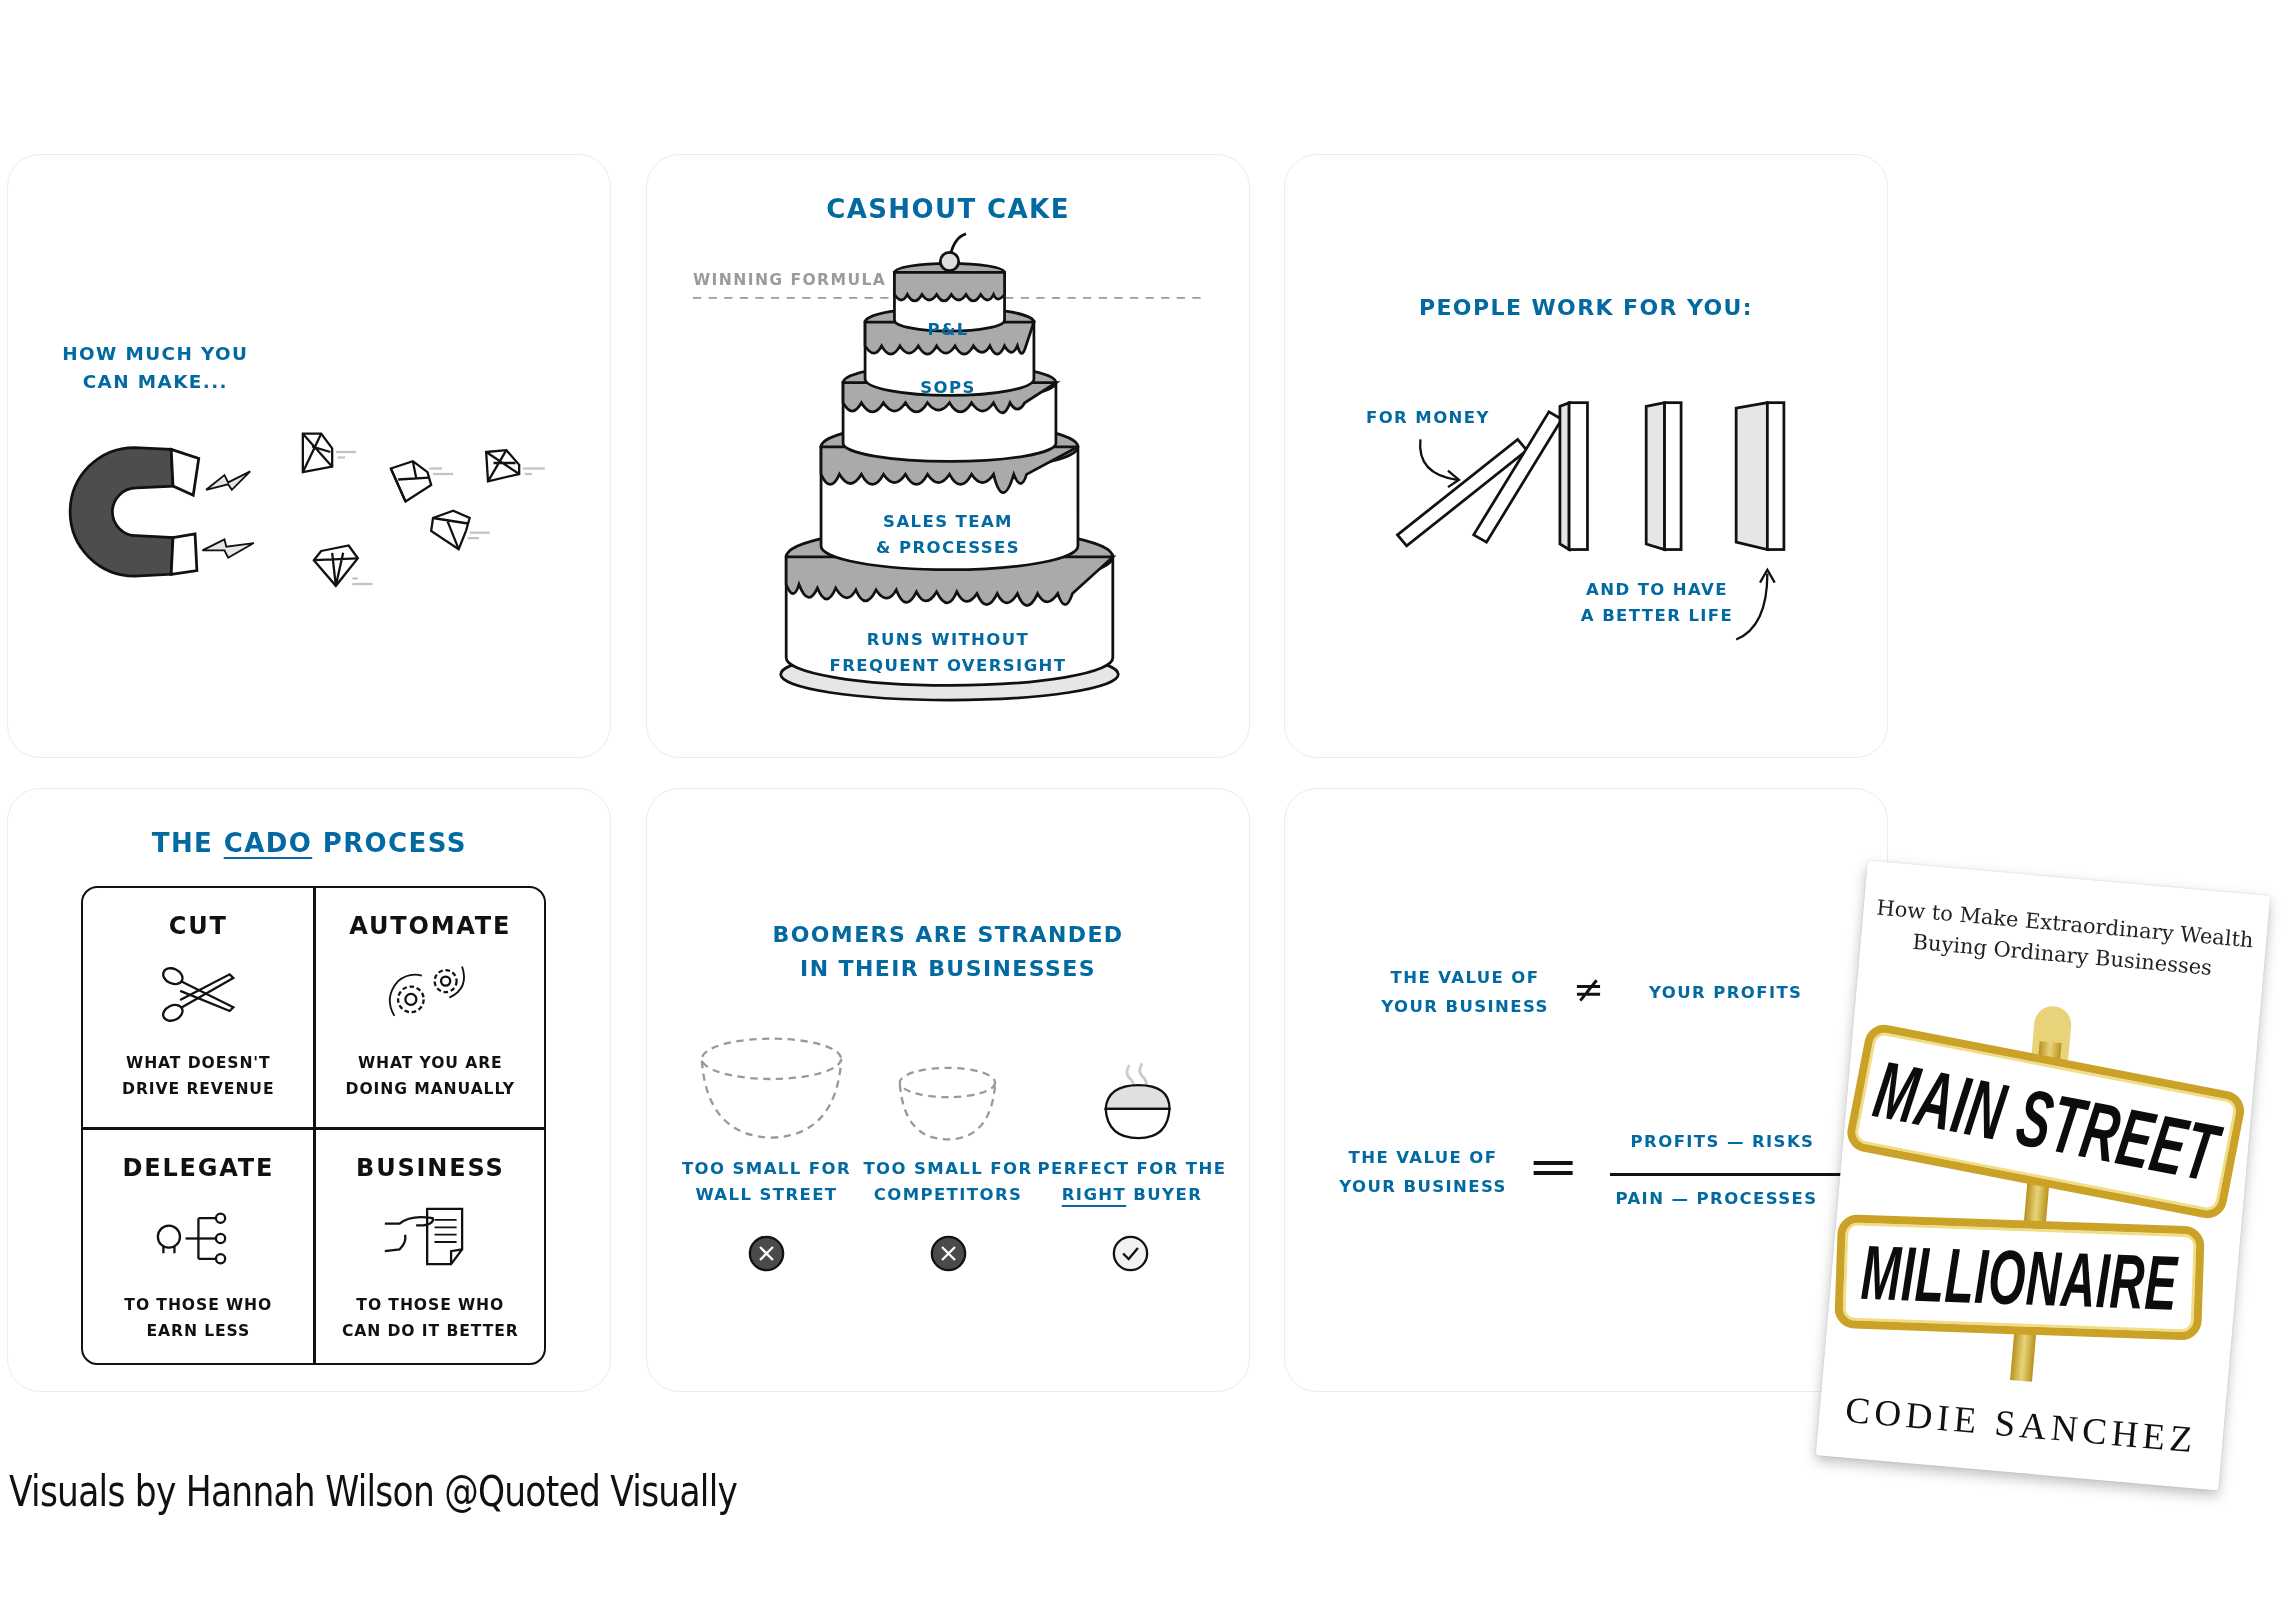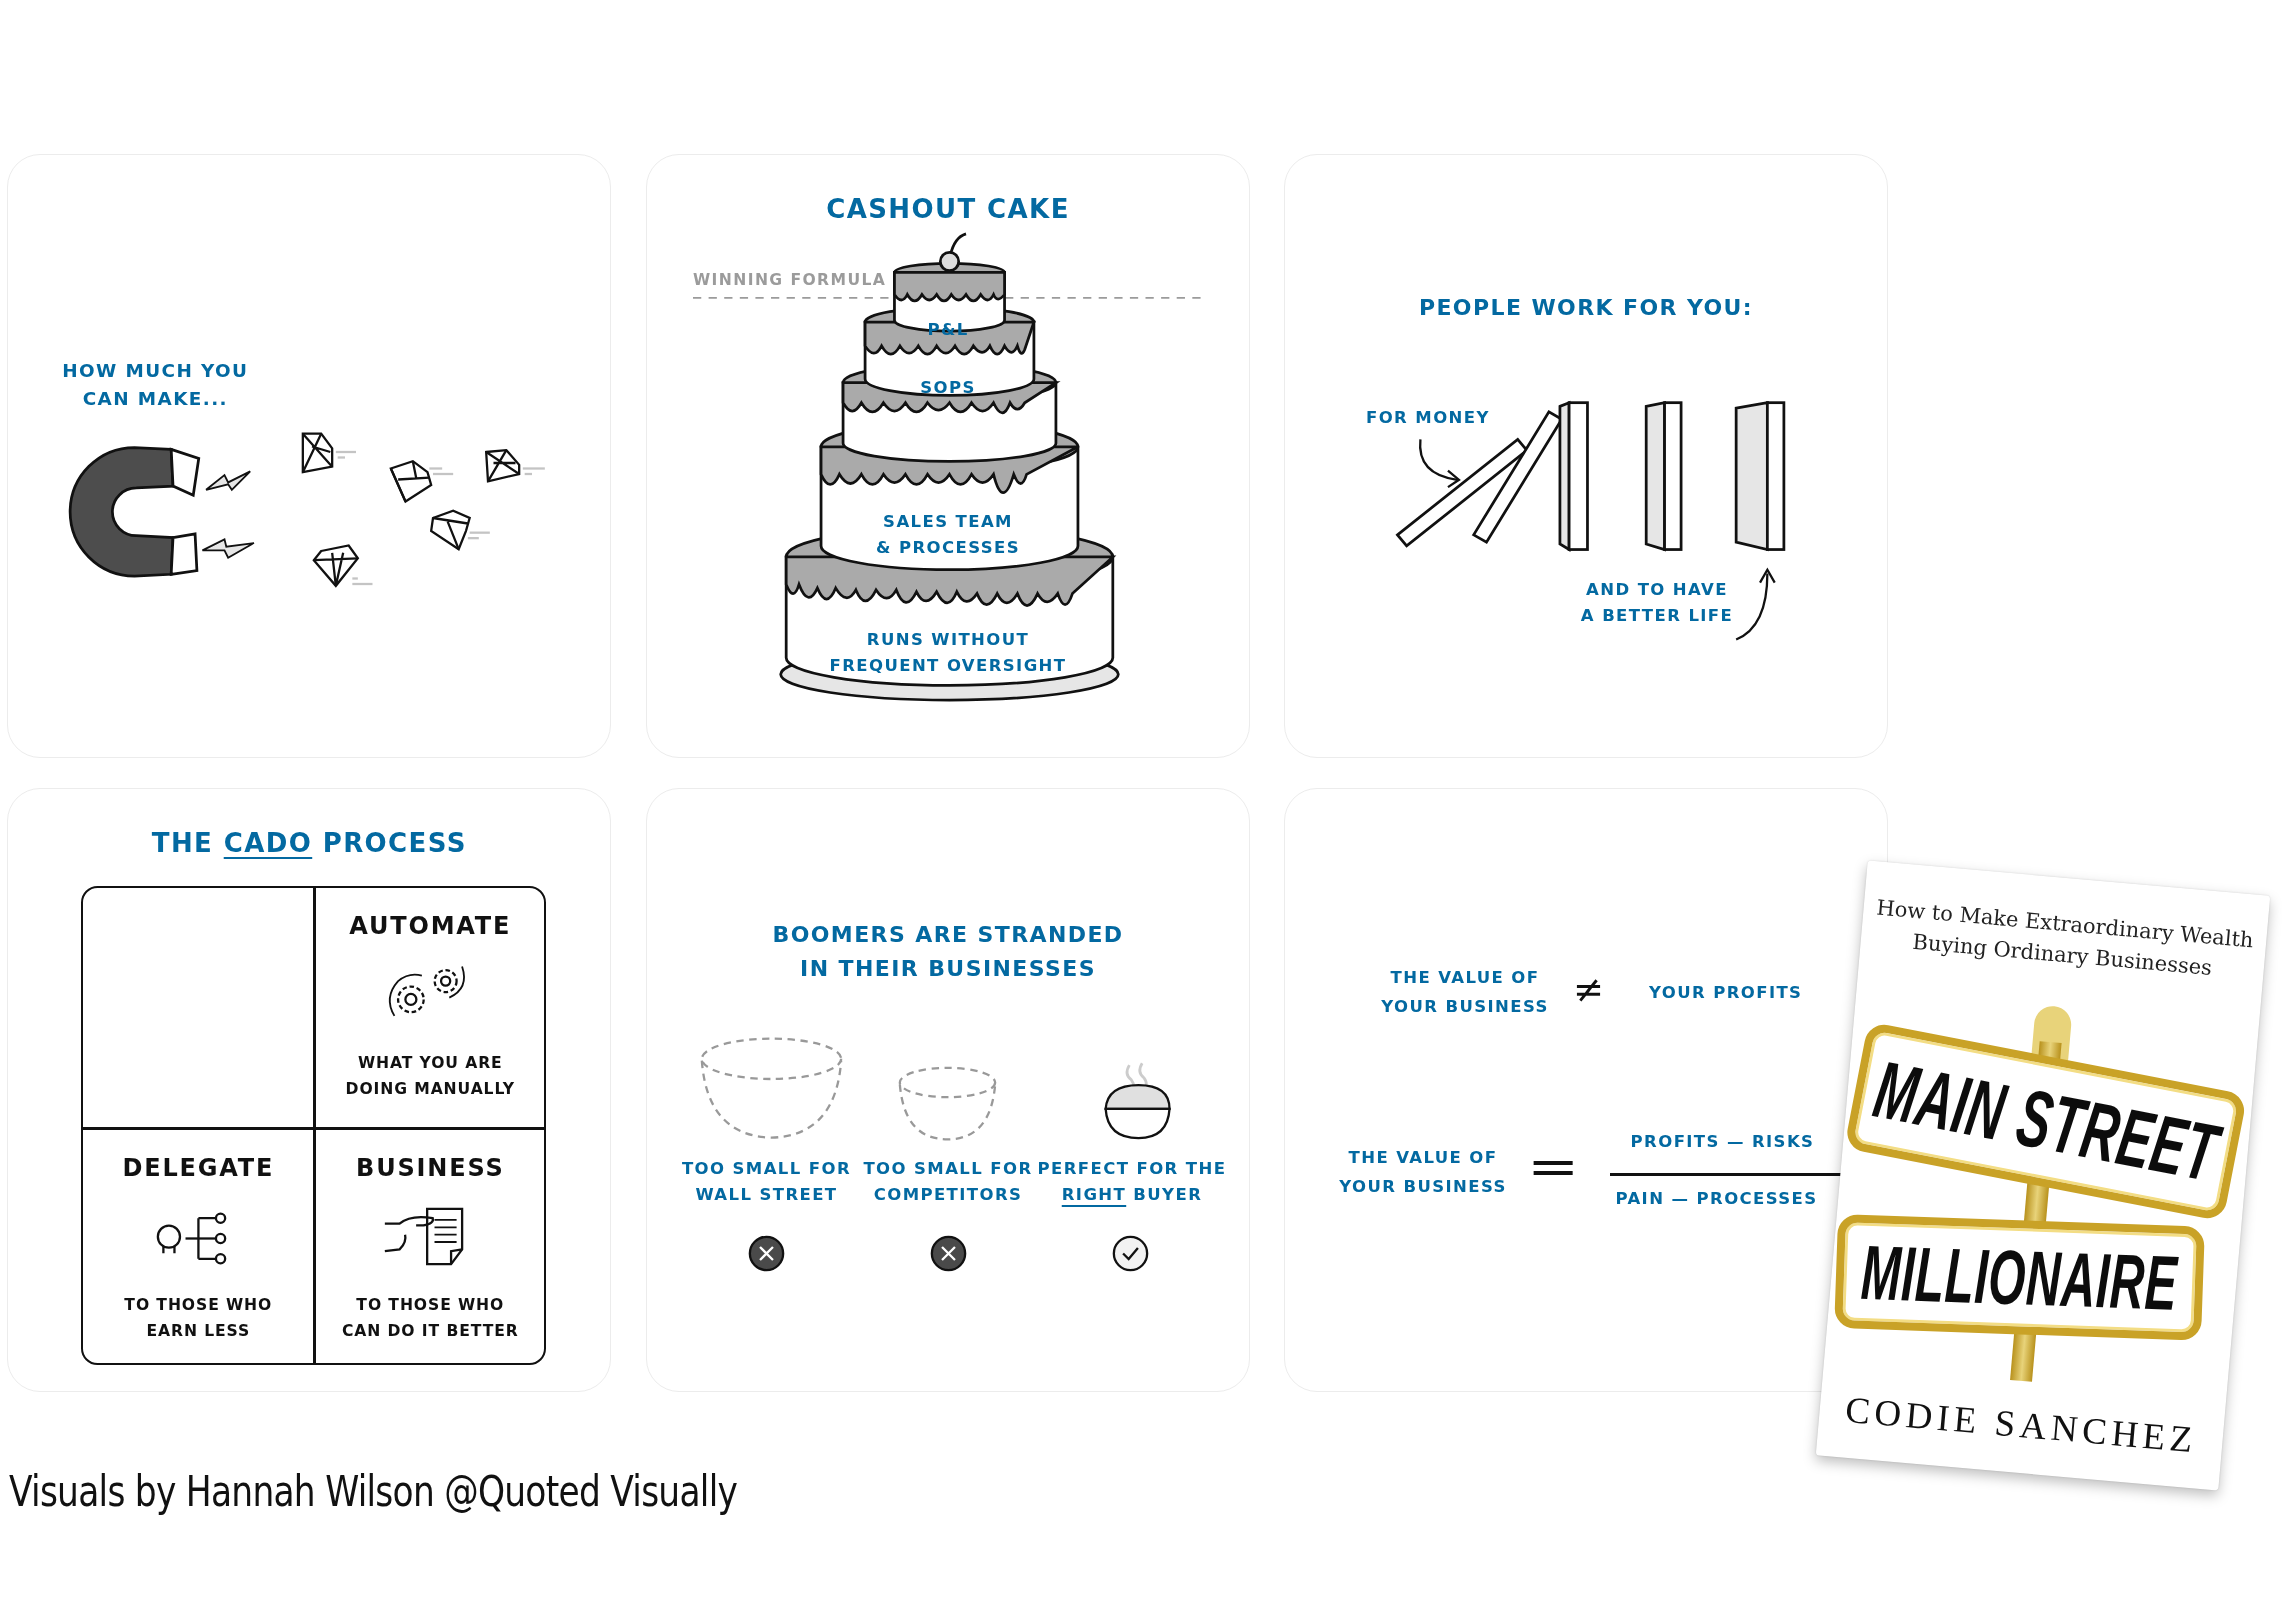--- a/index.html
+++ b/index.html
@@ -9,21 +9,21 @@
   .card {
     position: absolute;
     width: 604px; height: 604px;
     border: 1.8px solid #ececec;
     border-radius: 33px;
     background: #fff;
     overflow: hidden;
   }
   .cap { position: absolute; text-align: center; font-weight: bold; letter-spacing: 1.4px; color: #0369a1; text-transform: uppercase; }
   .t-lg { font-size: 26px; line-height: 35px; }
-  .t-md { font-size: 18.4px; line-height: 27.5px; margin-top: 17px; }
+  .t-md { font-size: 18.4px; line-height: 27.5px; }
   .t-sm { font-size: 16.5px; line-height: 26px; }
   svg { position: absolute; overflow: visible; }
 
   
   .cado-grid {
     position: absolute; left: 73px; top: 97px; width: 465px; height: 479px;
     border: 2.8px solid #111; border-radius: 16.5px;
   }
   .cado-grid .vline { position: absolute; left: 230px; top: 0; width: 2.8px; height: 100%; background: #111; }
   .cado-grid .hline { position: absolute; top: 239px; left: 0; height: 2.8px; width: 100%; background: #111; }
@@ -204,20 +204,33 @@
 <div class="card" style="left:7.3px; top:788px;">
   <div class="cap t-lg" style="left:0; top:37px; width:100%;">
     <span>THE</span>
     <span class="uline">CADO</span>
     <span>PROCESS</span>
   </div>
   <div class="cado-grid">
     <div class="vline"></div>
       <div class="hline"></div>
 
+    <div class="cell" style="left:0; top:0;">
+      <div class="h">CUT</div>
+      <svg width="77" height="59" style="left:77px; top:77px;" viewBox="0 0 84 64">
+        <ellipse cx="14" cy="12" rx="11" ry="8" fill="none" stroke="#111" stroke-width="2.5" transform="rotate(25 14 12)"></ellipse>
+        <ellipse cx="14" cy="52" rx="11" ry="8" fill="none" stroke="#111" stroke-width="2.5" transform="rotate(-25 14 52)"></ellipse>
+        <path d="M 24 18 L 80 46 L 76 50 L 22 28" fill="none" stroke="#111" stroke-width="2.5"></path>
+        <path d="M 24 46 L 80 14 L 76 10 L 22 38" fill="none" stroke="#111" stroke-width="2.5"></path>
+      </svg>
+      <div class="d">
+        <div>WHAT DOESN'T</div>
+        <div>DRIVE REVENUE</div>
+      </div>
+    </div>
 
     <div class="cell" style="left:232px; top:0;">
       <div class="h">AUTOMATE</div>
       <svg width="92" height="64" style="left:70px; top:73px;" viewBox="0 0 100 70">
         <circle cx="28" cy="42" r="14" fill="none" stroke="#111" stroke-width="2.5" stroke-dasharray="5 3"></circle>
         <circle cx="28" cy="42" r="6" fill="none" stroke="#111" stroke-width="2.5"></circle>
         <circle cx="66" cy="22" r="12" fill="none" stroke="#111" stroke-width="2.5" stroke-dasharray="5 3"></circle>
         <circle cx="66" cy="22" r="5" fill="none" stroke="#111" stroke-width="2.5"></circle>
         <path d="M 10 60 Q -2 40 14 22 Q 26 12 40 16" fill="none" stroke="#111" stroke-width="2"></path>
         <path d="M 84 6 Q 92 30 70 40" fill="none" stroke="#111" stroke-width="2"></path>

